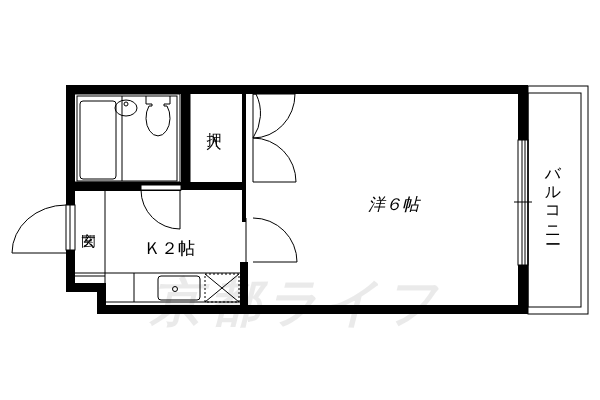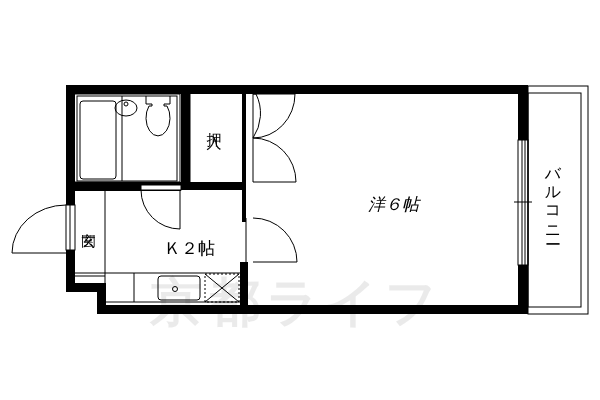--- a/index.html
+++ b/index.html
@@ -1,20 +1,20 @@
 <!DOCTYPE html>
 <html><head>
 <meta charset="utf-8">
 <style>
   html, body { margin:0; padding:0; background:#ffffff; }
   body { width:600px; height:400px; position:relative; overflow:hidden; font-family:"DejaVu Sans", sans-serif; }
   svg { position:absolute; left:0; top:0; }
   .lbl { position:absolute; color:#000; font-size:16px; line-height:1; white-space:nowrap; }
   .vert { writing-mode: vertical-rl; text-orientation: upright; letter-spacing:2px; }
-  .watermark { position:absolute; left:150px; top:268px; font-size:52px; font-weight:bold; color:#000; opacity:0.08; letter-spacing:6px; }
+  .watermark { position:absolute; left:150px; top:268px; font-size:52px; font-weight:bold; color:#000; opacity:0.08; letter-spacing:6px; font-style:italic; }
 </style>
 </head>
 <body>
 
 <svg width="600" height="400" viewBox="0 0 600 400">
 
   <g fill="#000">
 
     <rect x="66" y="85" width="462" height="9"></rect>
 
@@ -100,16 +100,16 @@
 
   <g fill="none" stroke="#000" stroke-width="1">
     <rect x="528" y="86" width="60" height="228"></rect>
     <rect x="528" y="93" width="53" height="214"></rect>
   </g>
 </svg>
 
 <div class="watermark">京都ライフ</div>
 
 <div class="lbl" style="left:368px;top:196px;font-size:17px;font-style:italic;">洋６帖</div>
-<div class="lbl" style="left:144px;top:240px;font-size:17px;margin-left:20px;">Ｋ２帖</div>
+<div class="lbl" style="left:144px;top:240px;font-size:17px;">Ｋ２帖</div>
 <div class="lbl vert" style="left:206px;top:120px;font-size:15px;">押入</div>
 <div class="lbl vert" style="left:82px;top:222px;font-size:14px;">玄関</div>
 <div class="lbl vert" style="left:545px;top:155px;font-size:16px;">バルコニー</div>
 
 </body></html>

